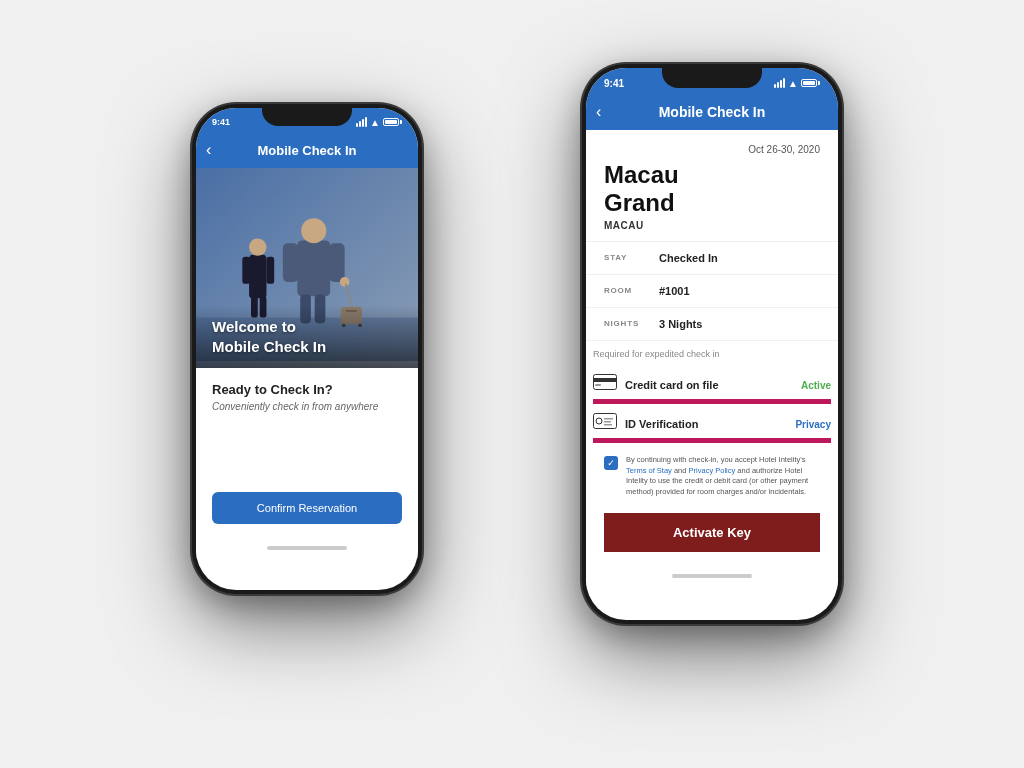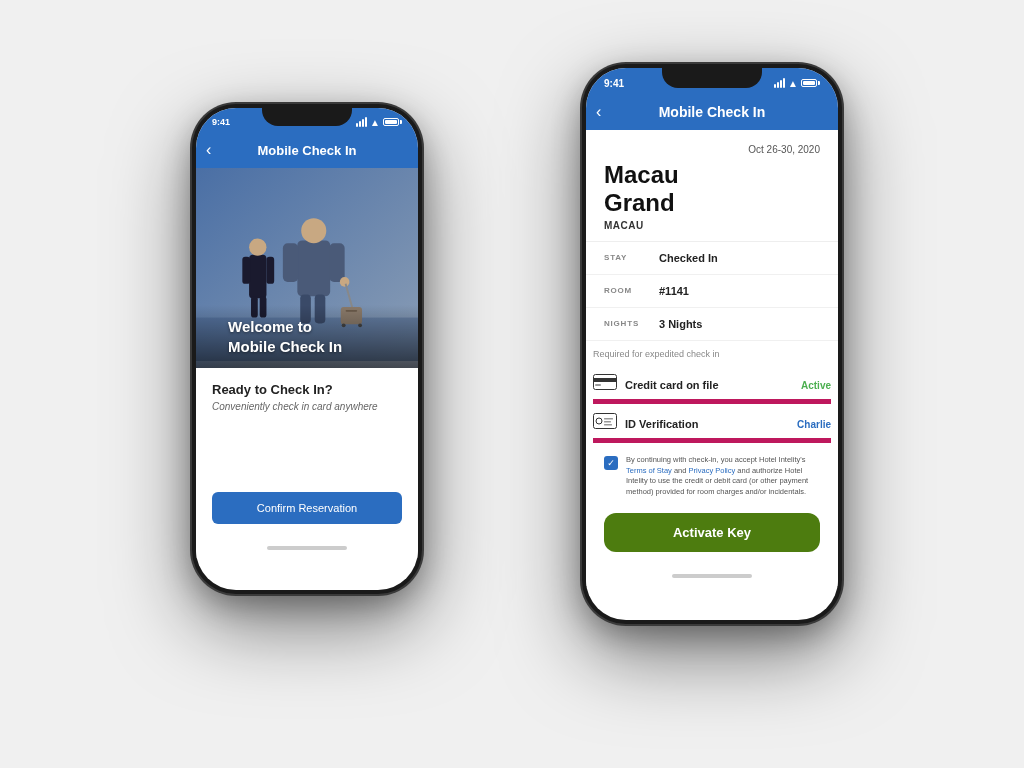--- a/index.html
+++ b/index.html
@@ -143,21 +143,21 @@
       background: linear-gradient(135deg, #4a6fa5 0%, #6b8fc9 30%, #8a9db5 60%, #a8b4c8 100%);
       position: relative;
       overflow: hidden;
     }
 
     .hotel-image-overlay {
       position: absolute;
       bottom: 0;
       left: 0;
       right: 0;
-      padding: 12px 32px;
+      padding: 12px 16px;
       background: linear-gradient(transparent, rgba(0,0,0,0.6));
     }
 
     .welcome-text {
       color: white;
       font-size: 15px;
       font-weight: 700;
       line-height: 1.3;
       text-shadow: 0 1px 3px rgba(0,0,0,0.5);
     }
@@ -322,24 +322,24 @@
       color: #2b6dc0;
       margin-top: 24px;
     }
 
     .activate-btn-container {
       padding: 8px 18px 14px;
     }
 
     .activate-btn {
       width: 100%;
-      background: #4d7c0f;
+      background: #7f1d1d;
       color: white;
       border: none;
-      border-radius: 12px;
+      border-radius: 0;
       padding: 12px;
       font-size: 13px;
       font-weight: 600;
       cursor: pointer;
       text-align: center;
     }
 
     .home-indicator {
       height: 20px;
       display: flex;
@@ -486,21 +486,21 @@
         <div class="hotel-image-overlay">
           <div class="welcome-text">
             <span>Welcome to</span><br>
             <span>Mobile Check In</span>
           </div>
         </div>
       </div>
 
       <div class="checkin-body">
         <div class="checkin-ready-title">Ready to Check In?</div>
-        <div class="checkin-subtitle">Conveniently check in card anywhere</div>
+        <div class="checkin-subtitle">Conveniently check in from anywhere</div>
         <button class="confirm-btn">Confirm Reservation</button>
       </div>
 
       <div class="home-indicator">
         <div class="home-bar"></div>
       </div>
     </div>
   </div>
 
   <div class="phone phone-right">
@@ -539,21 +539,21 @@
         </div>
         <div class="hotel-location">MACAU</div>
       </div>
 
       <div class="detail-row">
         <span class="detail-label">STAY</span>
         <span class="detail-value">Checked In</span>
       </div>
       <div class="detail-row">
         <span class="detail-label">ROOM</span>
-        <span class="detail-value">#1141</span>
+        <span class="detail-value">#1001</span>
       </div>
       <div class="detail-row">
         <span class="detail-label">NIGHTS</span>
         <span class="detail-value">3 Nights</span>
       </div>
 
       <div class="required-section">
         <div class="required-label">Required for expedited check in</div>
 
         <div class="requirement-row">
@@ -568,21 +568,21 @@
 
         <div class="requirement-row">
           <svg class="req-icon" viewBox="0 0 24 16" fill="none">
             <rect x="0.5" y="0.5" width="23" height="15" rx="2" stroke="#333" stroke-width="1"></rect>
             <circle cx="6" cy="8" r="3" stroke="#333" stroke-width="1"></circle>
             <rect x="11" y="5" width="9" height="1.5" rx="0.5" fill="#999"></rect>
             <rect x="11" y="8" width="7" height="1.5" rx="0.5" fill="#999"></rect>
             <rect x="11" y="11" width="8" height="1.5" rx="0.5" fill="#999"></rect>
           </svg>
           <span class="req-text">ID Verification</span>
-          <span class="req-status-verified">Charlie</span>
+          <span class="req-status-verified">Privacy</span>
         </div>
       </div>
 
       <div class="terms-row">
         <div class="checkbox">
           <span class="checkbox-check">✓</span>
         </div>
         <div class="terms-text">
           By continuing with check-in, you accept Hotel Intelity's
           <span class="terms-link">Terms of Stay</span>

